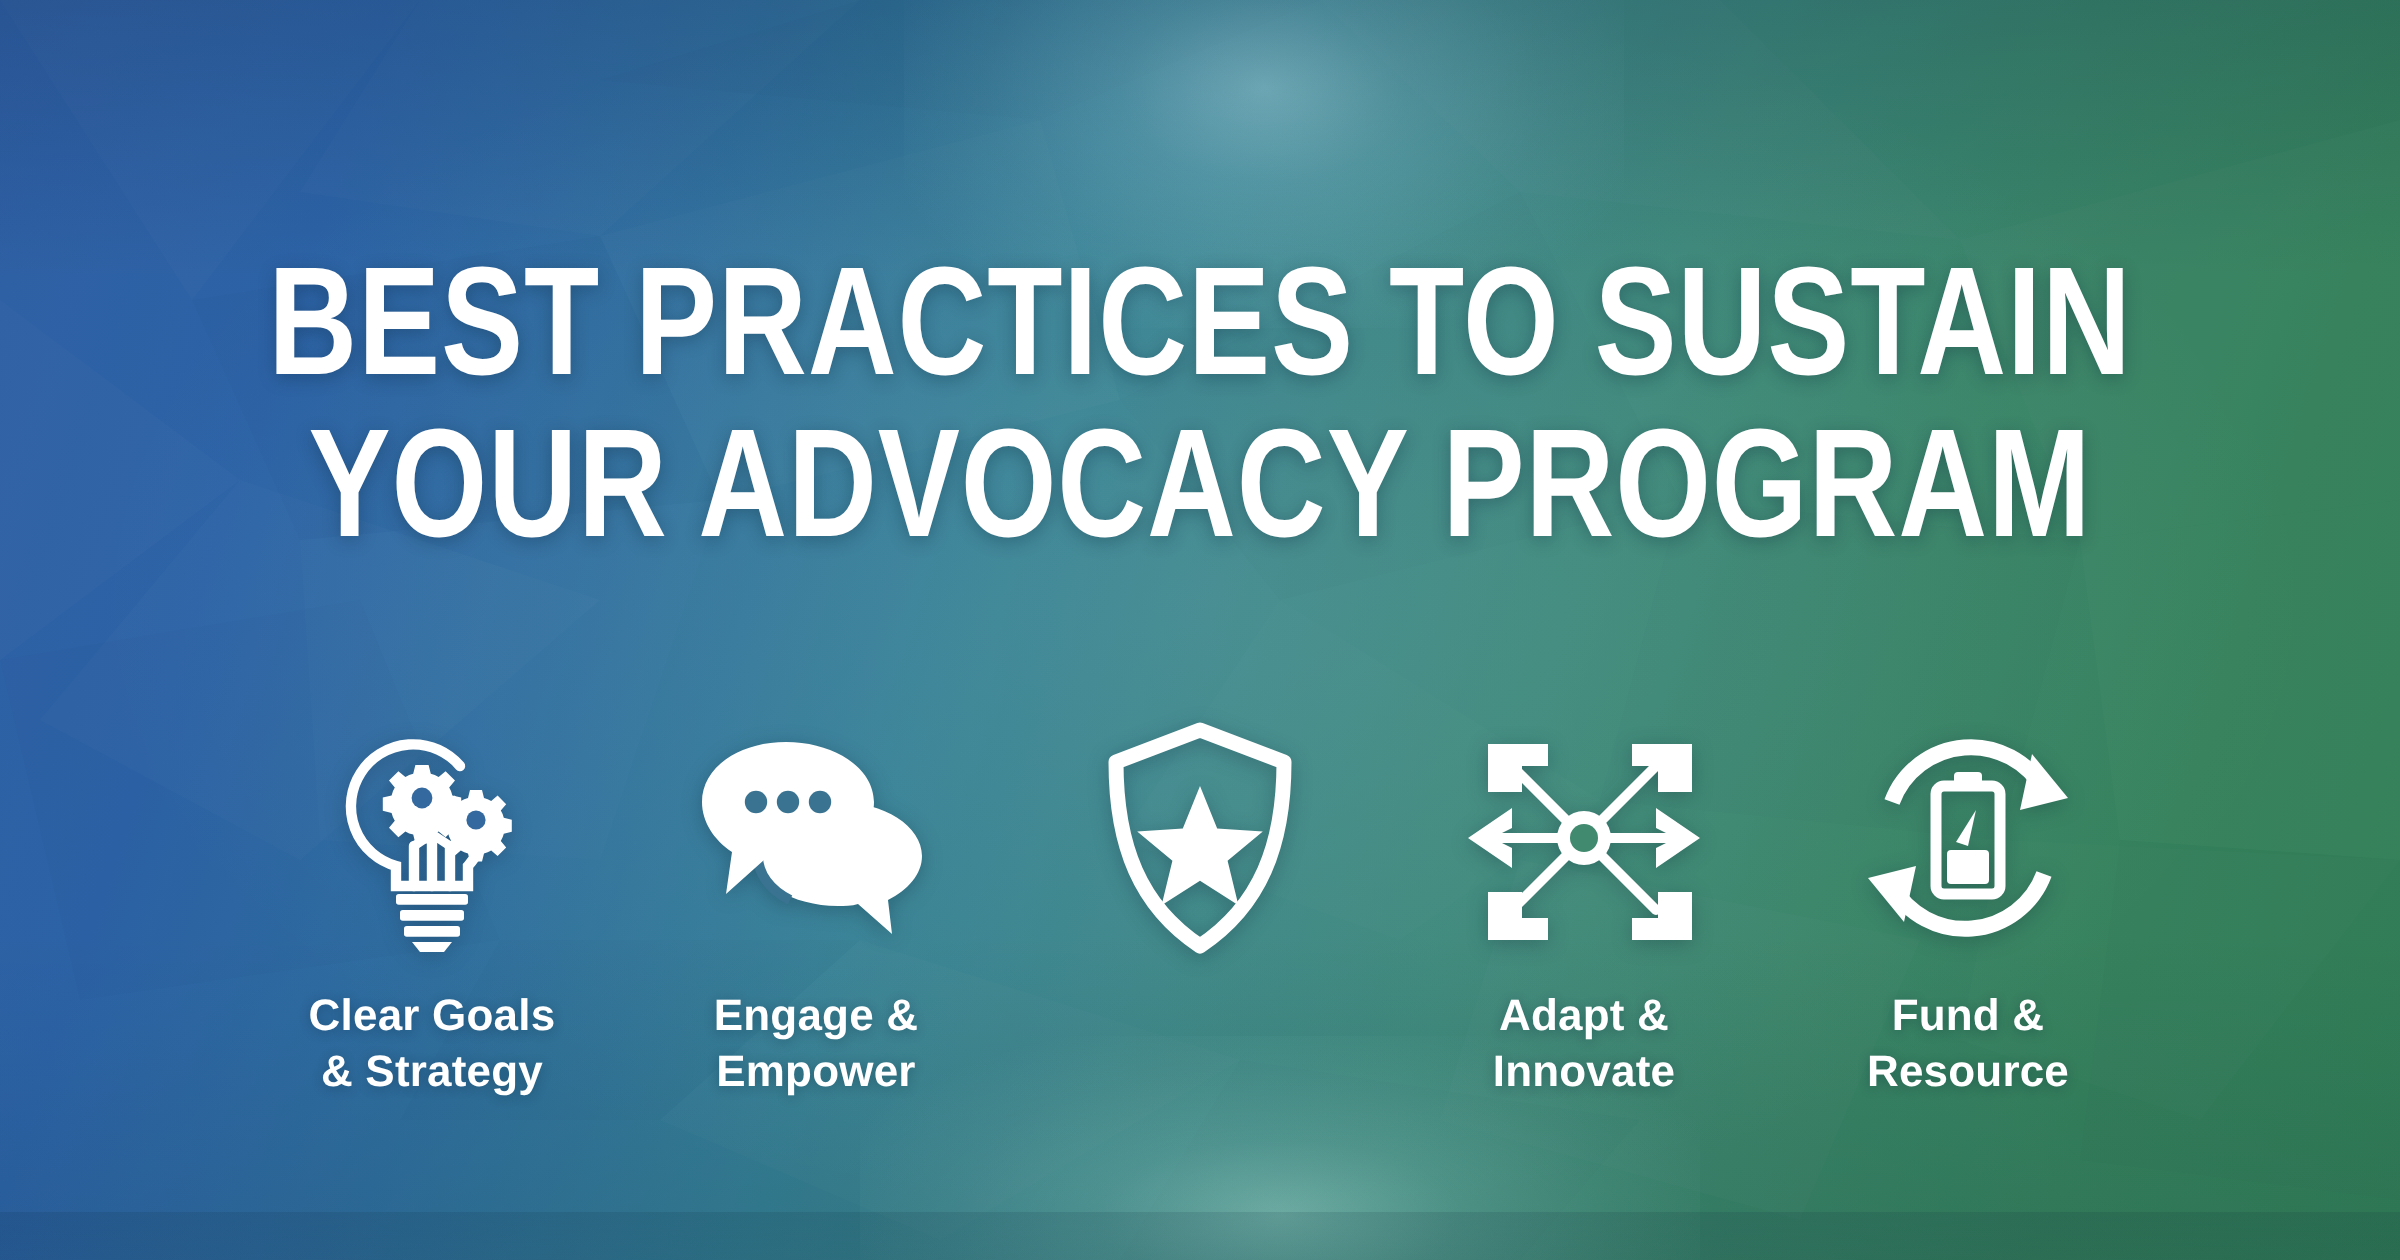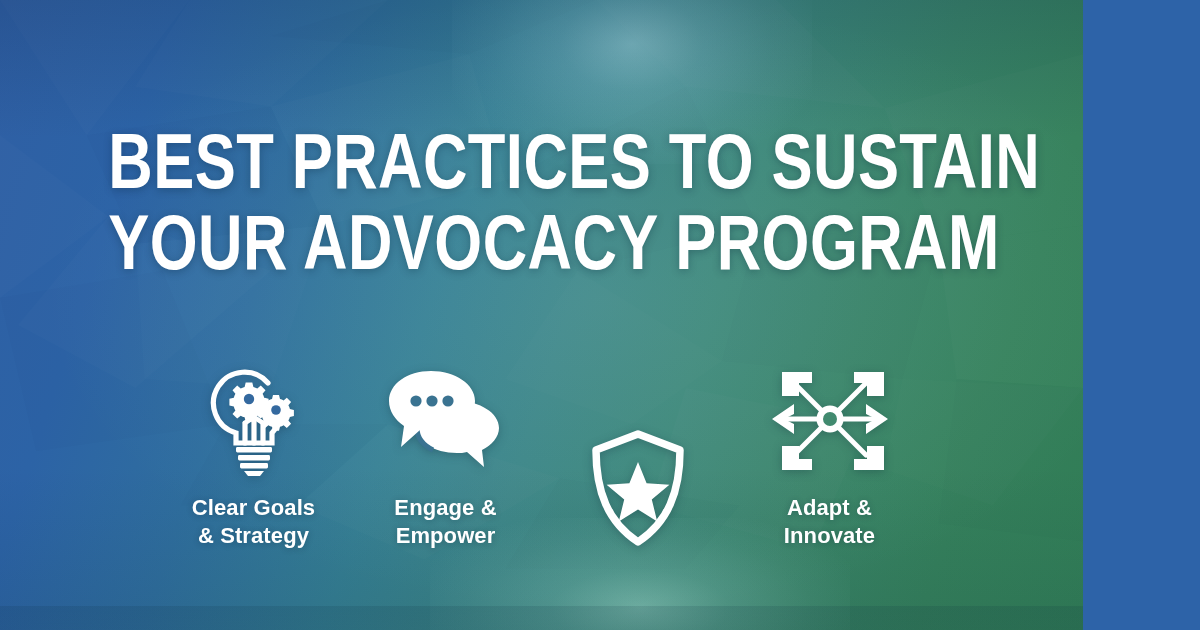--- a/index.html
+++ b/index.html
@@ -6,21 +6,21 @@
   html, body { width:1200px; height:630px; }
   body {
     font-family: "Liberation Sans", sans-serif;
     background:#2d63a8;
     overflow:hidden;
   }
 
   
   .banner {
     position:relative;
-    width:1083px; height:630px;
+    width:1200px; height:630px;
     overflow:hidden;
     background:#2d63a8;
   }
 
   
   .bg-base {
     position:absolute; inset:0;
     background:linear-gradient(108deg,
       #2f5fa4 0%,
       #2c63a6 14%,
@@ -102,21 +102,21 @@
     transform:scaleX(.80);
     white-space:nowrap;
   }
   .headline .ln2 { margin-top:6px; }
 
   
   .pillars {
     position:absolute; left:0; right:0; top:358px;
     display:flex;
     justify-content:center;
-    align-items:flex-end;
+    align-items:flex-start;
   }
   .pillar {
     width:192px;
     display:flex;
     flex-direction:column;
     align-items:center;
   }
   .pillar .art {
     height:122px;
     display:flex; align-items:center; justify-content:center;
@@ -281,15 +281,41 @@
           </g>
 
           <circle cx="58" cy="55" r="13.5" fill="#fff"></circle>
           <circle cx="58" cy="55" r="7" fill="#418a6f"></circle>
         </svg>
       </div>
       <div class="cap">Adapt &amp;
 Innovate</div>
     </div>
 
+    <div class="pillar">
+      <div class="art">
+        <svg width="108" height="104" viewBox="0 0 108 104" aria-hidden="true">
+
+          <g fill="none" stroke="#fff" stroke-width="8" stroke-linecap="butt">
+            <path d="M16 34 A42 42 0 0 1 92 28"></path>
+            <path d="M92 70 A42 42 0 0 1 16 76"></path>
+          </g>
+          <g fill="#fff">
+            <path d="M86 10 L104 32 L80 38 Z"></path>
+            <path d="M22 94 L4 72 L28 66 Z"></path>
+          </g>
+
+          <g>
+            <rect x="38" y="26" width="32" height="54" rx="4" fill="none" stroke="#fff" stroke-width="5.5"></rect>
+            <rect x="47" y="19" width="14" height="7" rx="2" fill="#fff"></rect>
+
+            <rect x="43.5" y="58" width="21" height="17" rx="2" fill="#fff"></rect>
+
+            <path d="M58 38 L48 54 L54 56 Z" fill="#fff"></path>
+          </g>
+        </svg>
+      </div>
+      <div class="cap">Fund &amp;
+Resource</div>
+    </div>
 
   </div>
 </div>
 
 </body></html>

